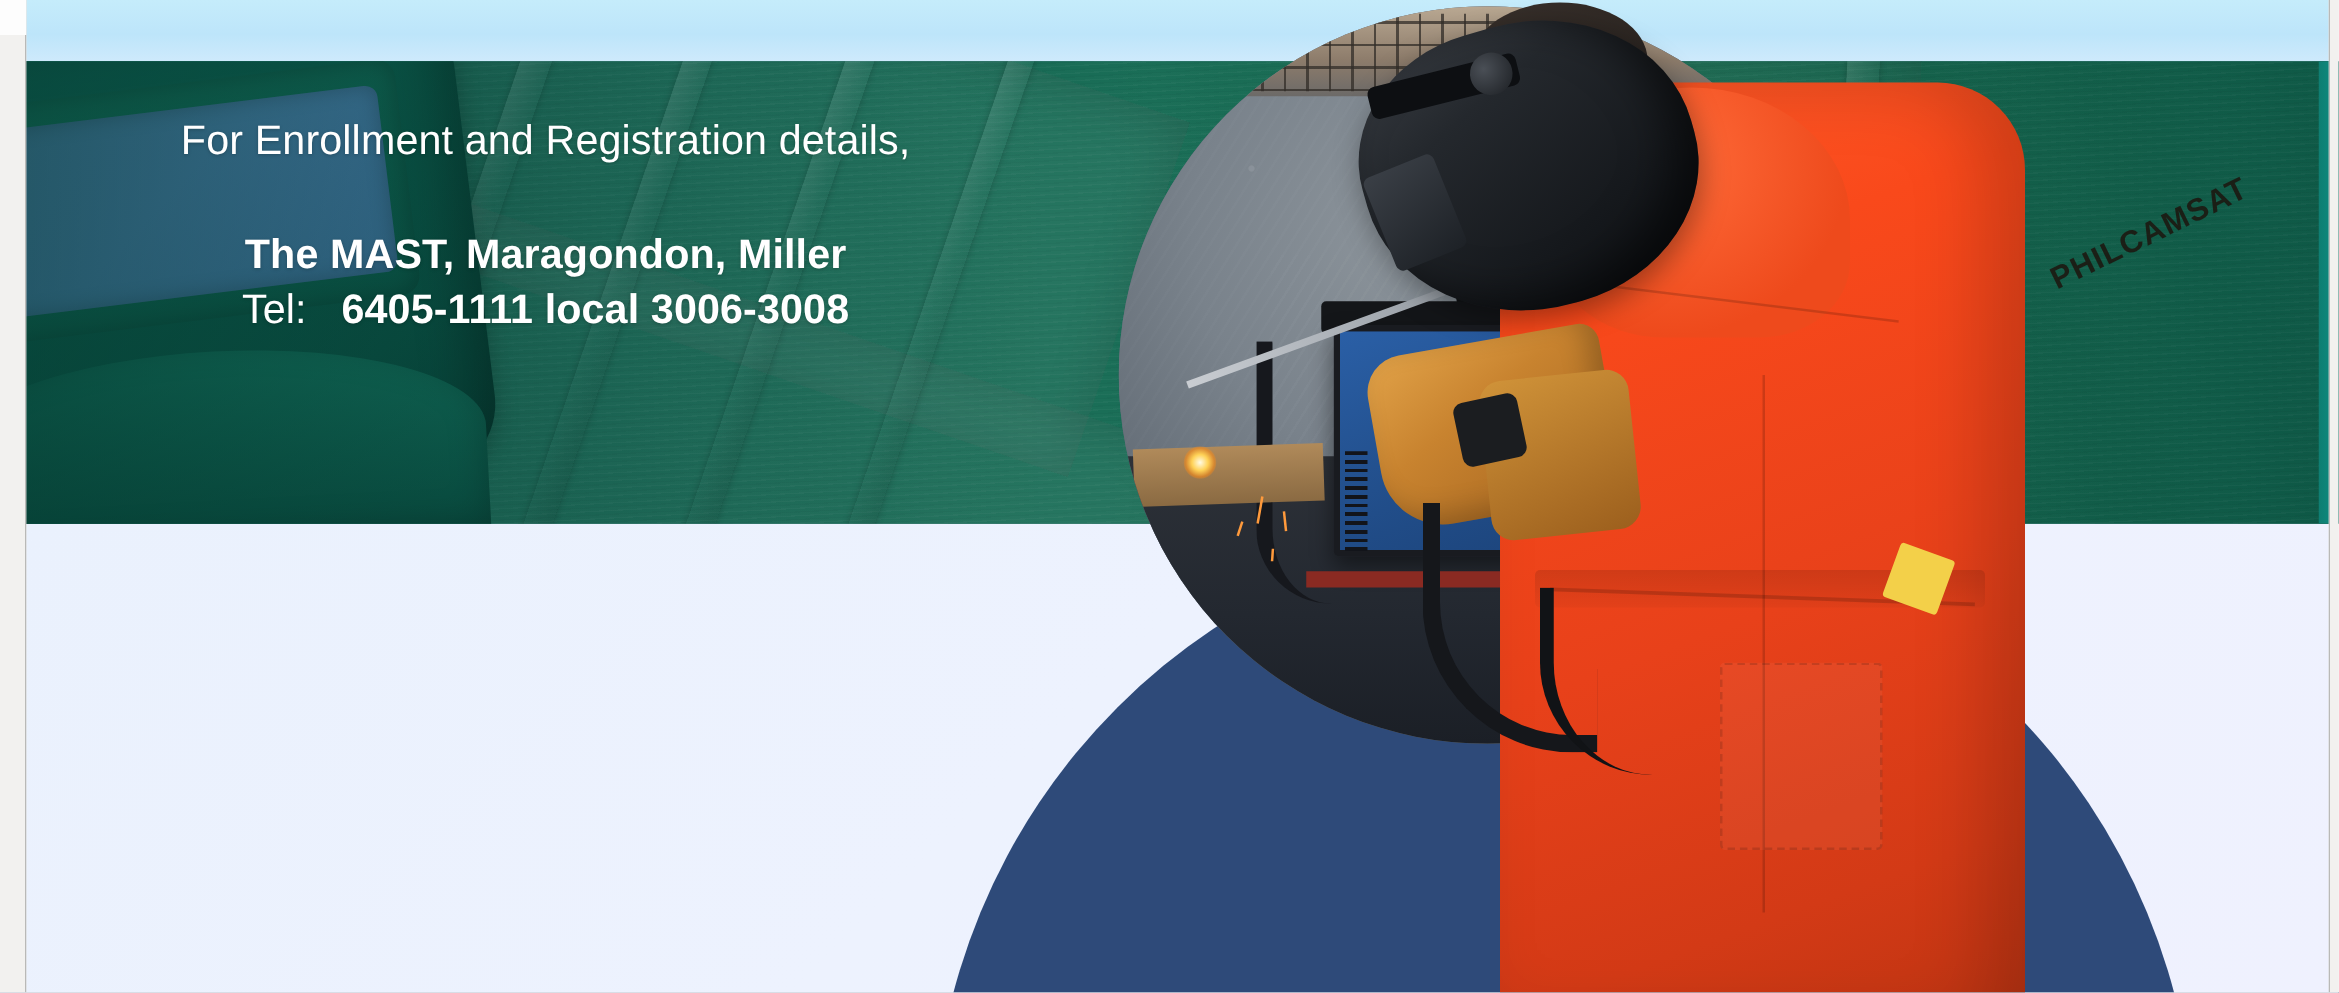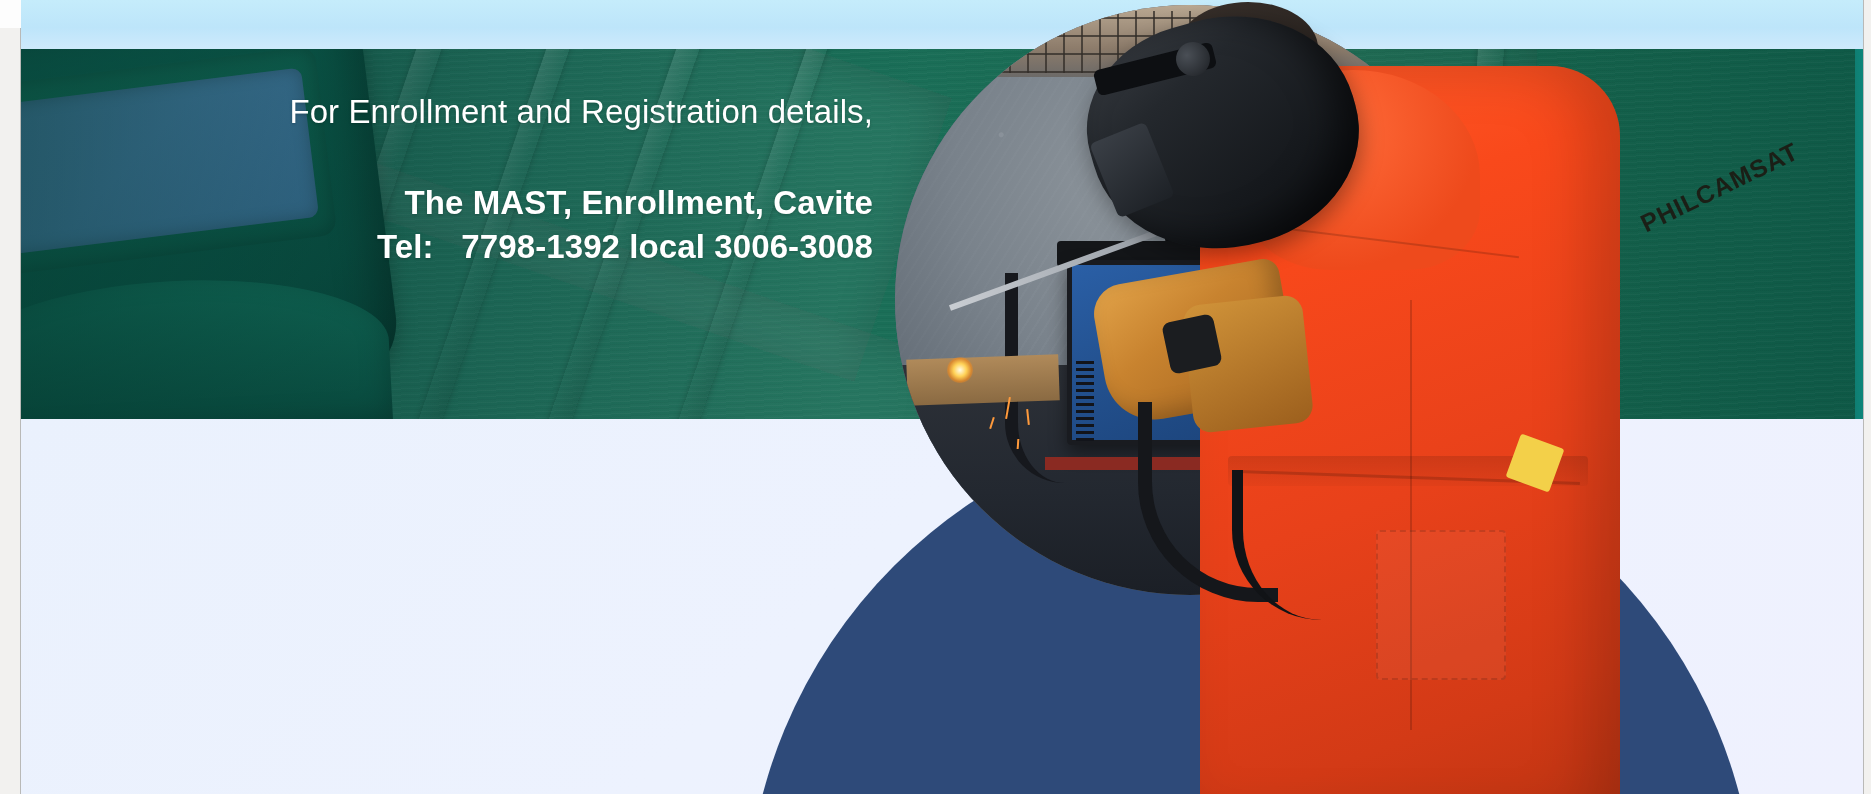--- a/index.html
+++ b/index.html
@@ -336,34 +336,34 @@
     border-left:11px solid #111316; border-radius:0 0 0 90px;
   }
   .yellow-tag{
     position:absolute; left:432px; top:440px; width:46px; height:46px;
     background:#f3d049; transform:rotate(20deg); border-radius:3px;
   }
 
   
   .copy{
     position:absolute; left:0; top:49px; width:895px; height:370px;
-    z-index:45; text-align:right; padding-right:22px; color:#ffffff;
+    z-index:45; text-align:center; padding-right:22px; color:#ffffff;
   }
   .intro{
     font-size:33px; line-height:1.38; font-weight:400;
     margin-top:40px; letter-spacing:.1px;
     text-shadow:0 1px 3px rgba(0,0,0,.22);
   }
   .contact{ margin-top:46px; }
   .contact .line{
     font-size:33px; line-height:1.35; letter-spacing:.1px;
     text-shadow:0 1px 3px rgba(0,0,0,.22);
   }
   .contact .line.bold{ font-weight:bold; }
-  .lbl{ font-weight:700; }
+  .lbl{ font-weight:400; }
   .val{ font-weight:bold; }
 </style>
 </head>
 <body>
 
 <div id="slide">
 
   <div class="sky-strip"></div>
 
   <div class="page-body"></div>
@@ -450,25 +450,25 @@
     <div class="glove-dark"></div>
     <div class="arm-hose"></div>
     <div class="arm-hose2"></div>
   </div>
 
   <div class="copy">
     <div class="intro">
       <div>For Enrollment and Registration details,</div>
     </div>
     <div class="contact">
-      <div class="line bold">The MAST, Enrollment, Cavite</div>
+      <div class="line bold">The MAST, Maragondon, Miller</div>
       <div class="line">
         <span class="lbl">Tel:</span>
         &nbsp;
-        <span class="val">7798-1392 local 3006-3008</span>
+        <span class="val">6405-1111 local 3006-3008</span>
       </div>
     </div>
   </div>
 
   <div class="gutter-left"></div>
   <div class="gutter-left-white"></div>
   <div class="gutter-right"></div>
 
 </div>
 

